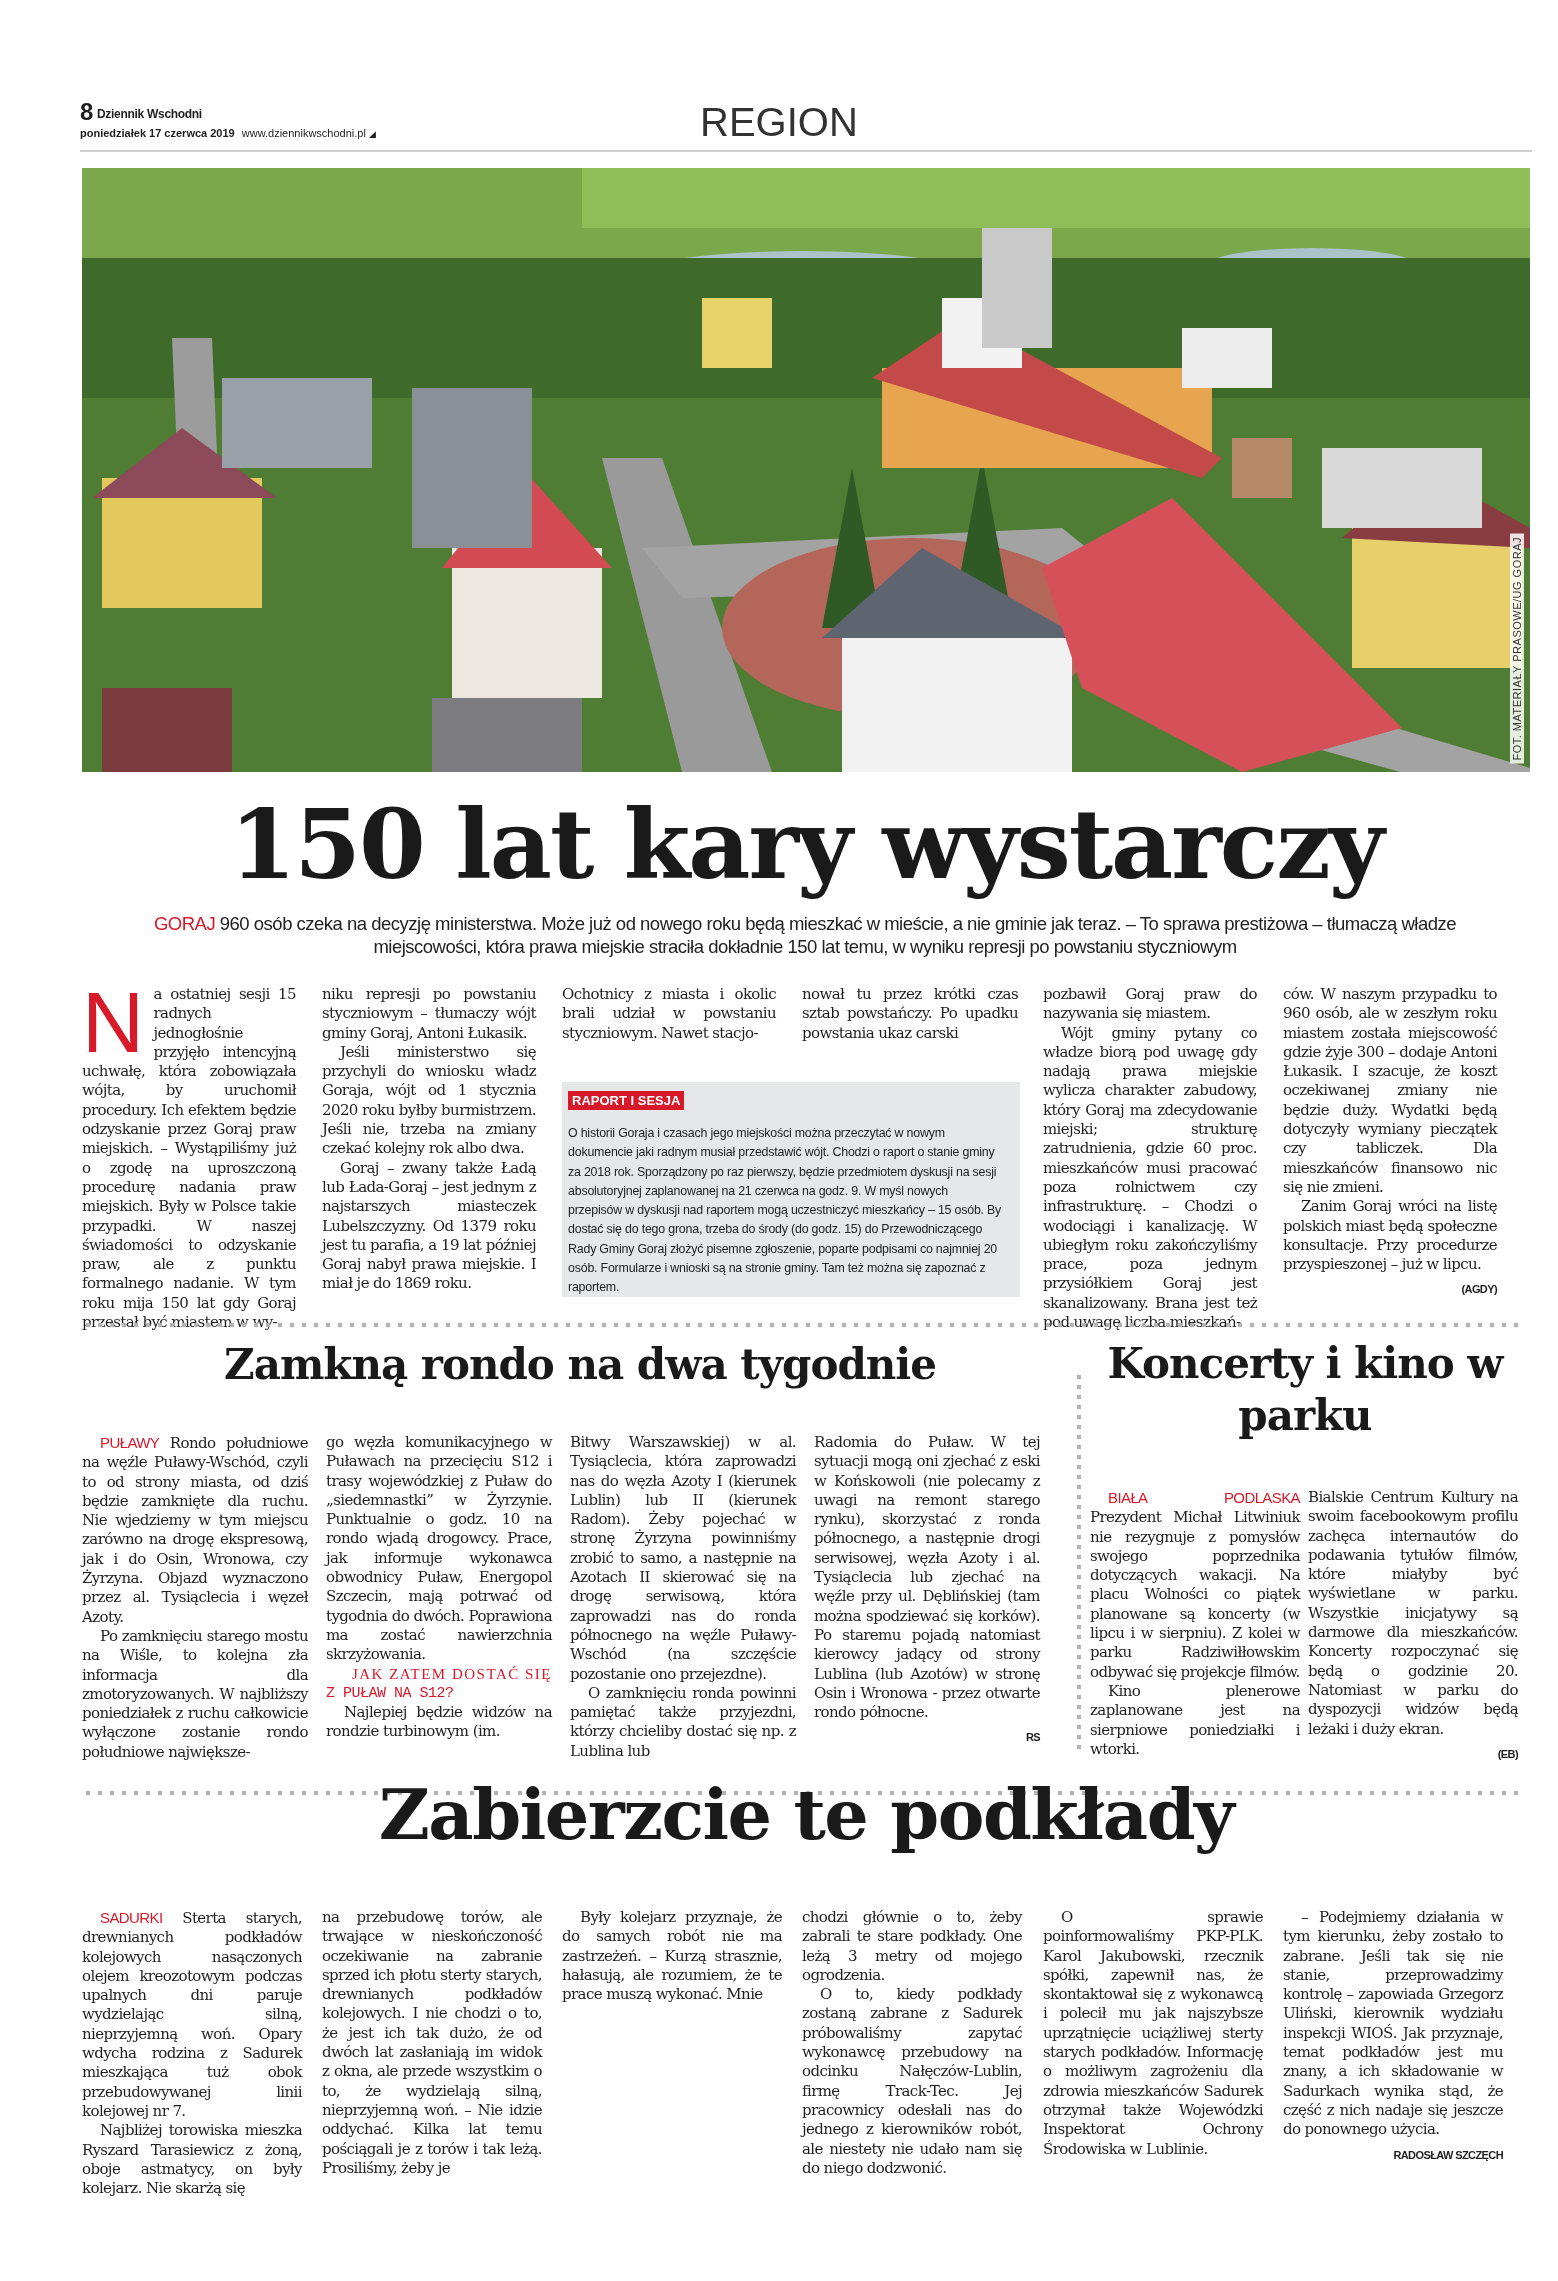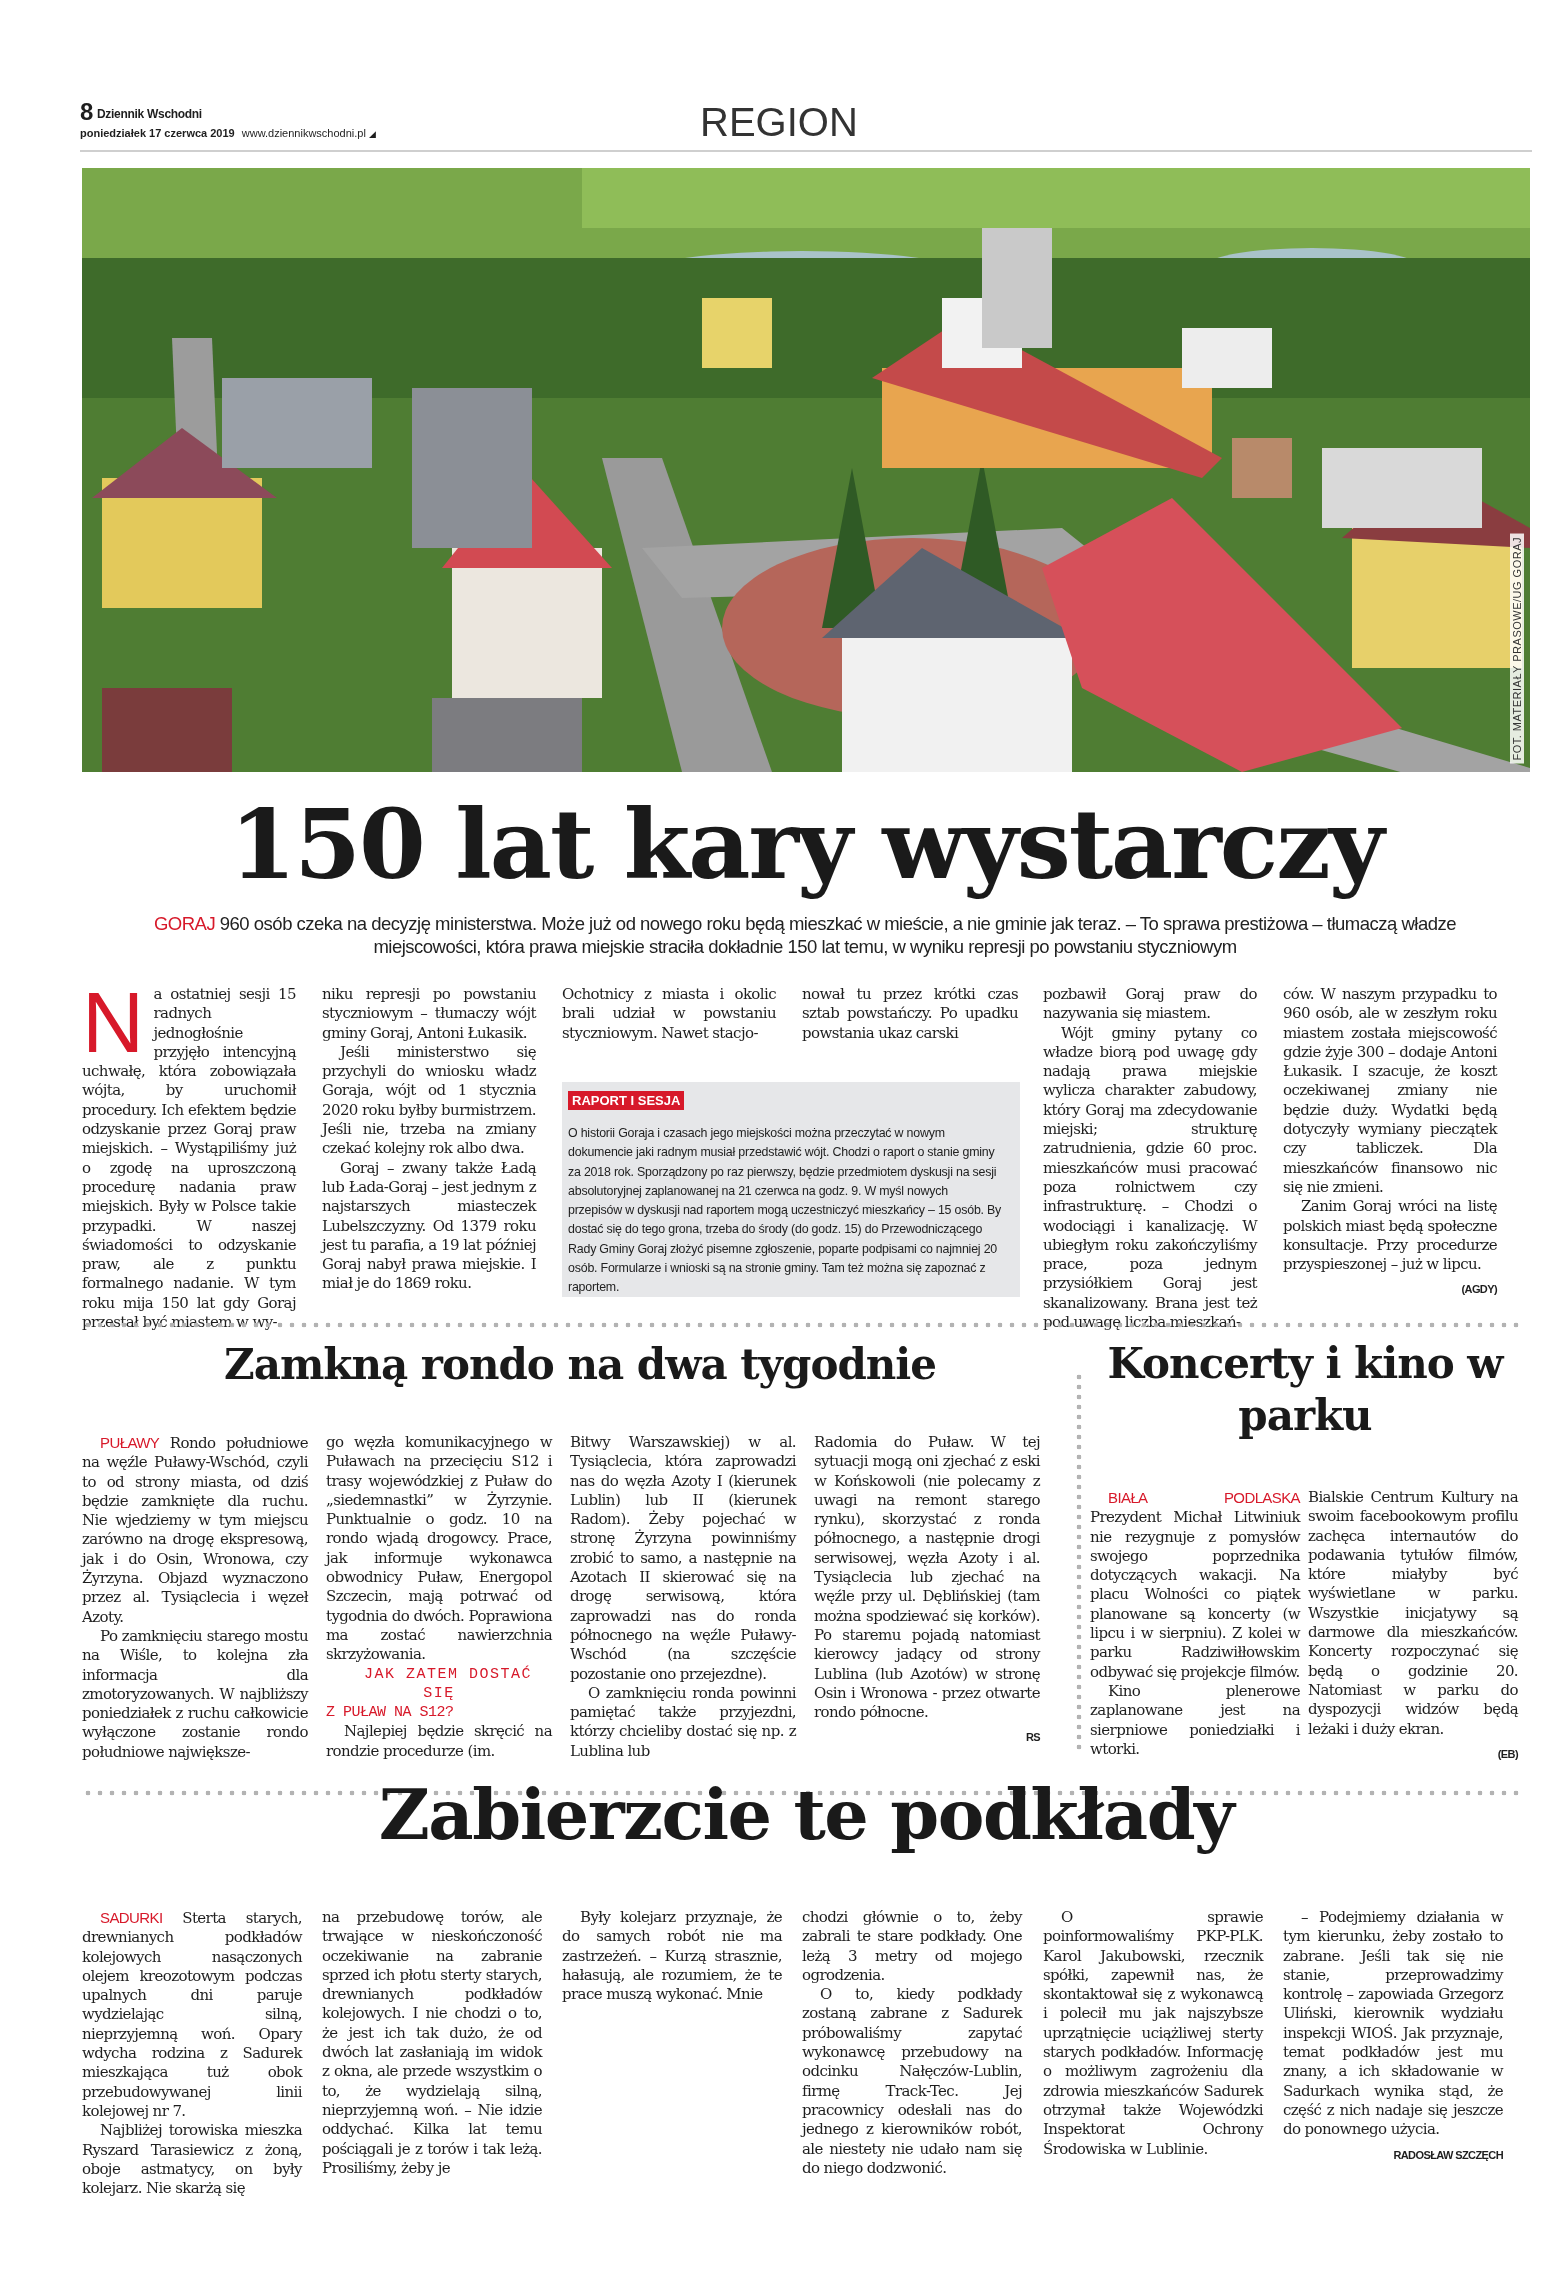--- a/index.html
+++ b/index.html
@@ -22,21 +22,21 @@
   .headline { position: absolute; text-align: center; font-family: "DejaVu Serif", serif; font-weight: bold; color: #1a1a1a; letter-spacing: -2px; }
   .h1 { left: 80px; top: 790px; width: 1452px; font-size: 96px; line-height: 110px; text-align: center; }
   .lead { position: absolute; left: 150px; top: 912px; width: 1310px; text-align: center; font-family: "Liberation Sans", sans-serif; font-size: 18.5px; line-height: 23px; color: #222; letter-spacing: -0.5px; }
   .loc { color: #d7192a; }
 
   .col { position: absolute; font-family: "DejaVu Serif", serif; font-size: 15px; line-height: 19.3px; text-align: justify; letter-spacing: -0.6px; hyphens: manual; }
   .col p { text-indent: 18px; }
   .col p.noind { text-indent: 0; }
   .dropcap { float: left; font-family: "Liberation Sans", sans-serif; color: #d7192a; font-size: 86px; line-height: 70px; margin: 2px 10px -4px 0; font-weight: 300; }
   .sig { text-align: right; font-family: "Liberation Sans", sans-serif; font-weight: bold; font-size: 11px; margin-top: 6px; text-indent: 0 !important; }
-  .subhead { color: #d7192a; font-family: Liberation Mono, monospace; font-size: 15px; letter-spacing: 1.5px; text-indent: 18px; text-align: center; }
+  .subhead { color: #d7192a; font-family: Liberation Serif, serif; font-size: 15px; letter-spacing: 1.5px; text-indent: 18px; text-align: right; }
   .subhead2 { color: #d7192a; font-family: Liberation Mono, monospace; font-size: 15px; text-align: left; letter-spacing: -0.5px; }
 
   .box { position: absolute; left: 562px; top: 1082px; width: 458px; height: 215px; background: #e6e7e9; padding: 8px 0 0 6px; }
   .box-label { display: inline-block; background: #d7192a; color: #fff; font-family: "Liberation Sans", sans-serif; font-weight: bold; font-size: 13px; padding: 2px 4px; letter-spacing: 0px; }
   .box-text { margin-top: 14px; font-family: "Liberation Sans", sans-serif; font-size: 12.4px; line-height: 19.3px; color: #222; letter-spacing: -0.2px; padding-right: 16px; }
 
   .dots-h { position: absolute; height: 6px; background-image: radial-gradient(circle, #b3b3b3 2.2px, transparent 2.6px); background-size: 12px 6px; background-repeat: repeat-x; }
   .dots-v { position: absolute; width: 6px; background-image: radial-gradient(circle, #b3b3b3 2.2px, transparent 2.6px); background-size: 6px 10px; background-repeat: repeat-y; }
 
   .h2 { left: 140px; top: 1338px; width: 880px; font-size: 42px; line-height: 54px; letter-spacing: -1px; }
@@ -142,21 +142,21 @@
 <div class="headline h2">Zamkną rondo na dwa tygodnie</div>
 
 <div class="col" style="left:82px; top:1433px; width:226px;">
   <p><span class="loc" style="font-family:'Liberation Sans',sans-serif;">PUŁAWY</span><span> Rondo południowe na węźle Puławy-Wschód, czyli to od strony miasta, od dziś będzie zamknięte dla ruchu. Nie wjedziemy w tym miejscu zarówno na drogę ekspresową, jak i do Osin, Wronowa, czy Żyrzyna. Objazd wyznaczono przez al. Tysiąclecia i węzeł Azoty.</span></p>
   <p>Po zamknięciu starego mostu na Wiśle, to kolejna zła informacja dla zmotoryzowanych. W najbliższy poniedziałek z ruchu całkowicie wyłączone zostanie rondo południowe największe-</p>
 </div>
 <div class="col" style="left:326px; top:1433px; width:226px;">
   <p class="noind">go węzła komunikacyjnego w Puławach na przecięciu S12 i trasy wojewódzkiej z Puław do „siedemnastki” w Żyrzynie. Punktualnie o godz. 10 na rondo wjadą drogowcy. Prace, jak informuje wykonawca obwodnicy Puław, Energopol Szczecin, mają potrwać od tygodnia do dwóch. Poprawiona ma zostać nawierzchnia skrzyżowania.</p>
   <p class="subhead">JAK ZATEM DOSTAĆ SIĘ</p>
   <p class="noind subhead2">Z PUŁAW NA S12?</p>
-  <p>Najlepiej będzie skręcić na rondzie procedurze (im.</p>
+  <p>Najlepiej będzie widzów na rondzie turbinowym (im.</p>
 </div>
 <div class="col" style="left:570px; top:1433px; width:226px;">
   <p class="noind">Bitwy Warszawskiej) w al. Tysiąclecia, która zaprowadzi nas do węzła Azoty I (kierunek Lublin) lub II (kierunek Radom). Żeby pojechać w stronę Żyrzyna powinniśmy zrobić to samo, a następnie na Azotach II skierować się na drogę serwisową, która zaprowadzi nas do ronda północnego na węźle Puławy-Wschód (na szczęście pozostanie ono przejezdne).</p>
   <p>O zamknięciu ronda powinni pamiętać także przyjezdni, którzy chcieliby dostać się np. z Lublina lub</p>
 </div>
 <div class="col" style="left:814px; top:1433px; width:226px;">
   <p class="noind">Radomia do Puław. W tej sytuacji mogą oni zjechać z eski w Końskowoli (nie polecamy z uwagi na remont starego rynku), skorzystać z ronda północnego, a następnie drogi serwisowej, węzła Azoty i al. Tysiąclecia lub zjechać na węźle przy ul. Dęblińskiej (tam można spodziewać się korków). Po staremu pojadą natomiast kierowcy jadący od strony Lublina (lub Azotów) w stronę Osin i Wronowa - przez otwarte rondo północne.</p>
   <div class="sig">RS</div>
 </div>
 

